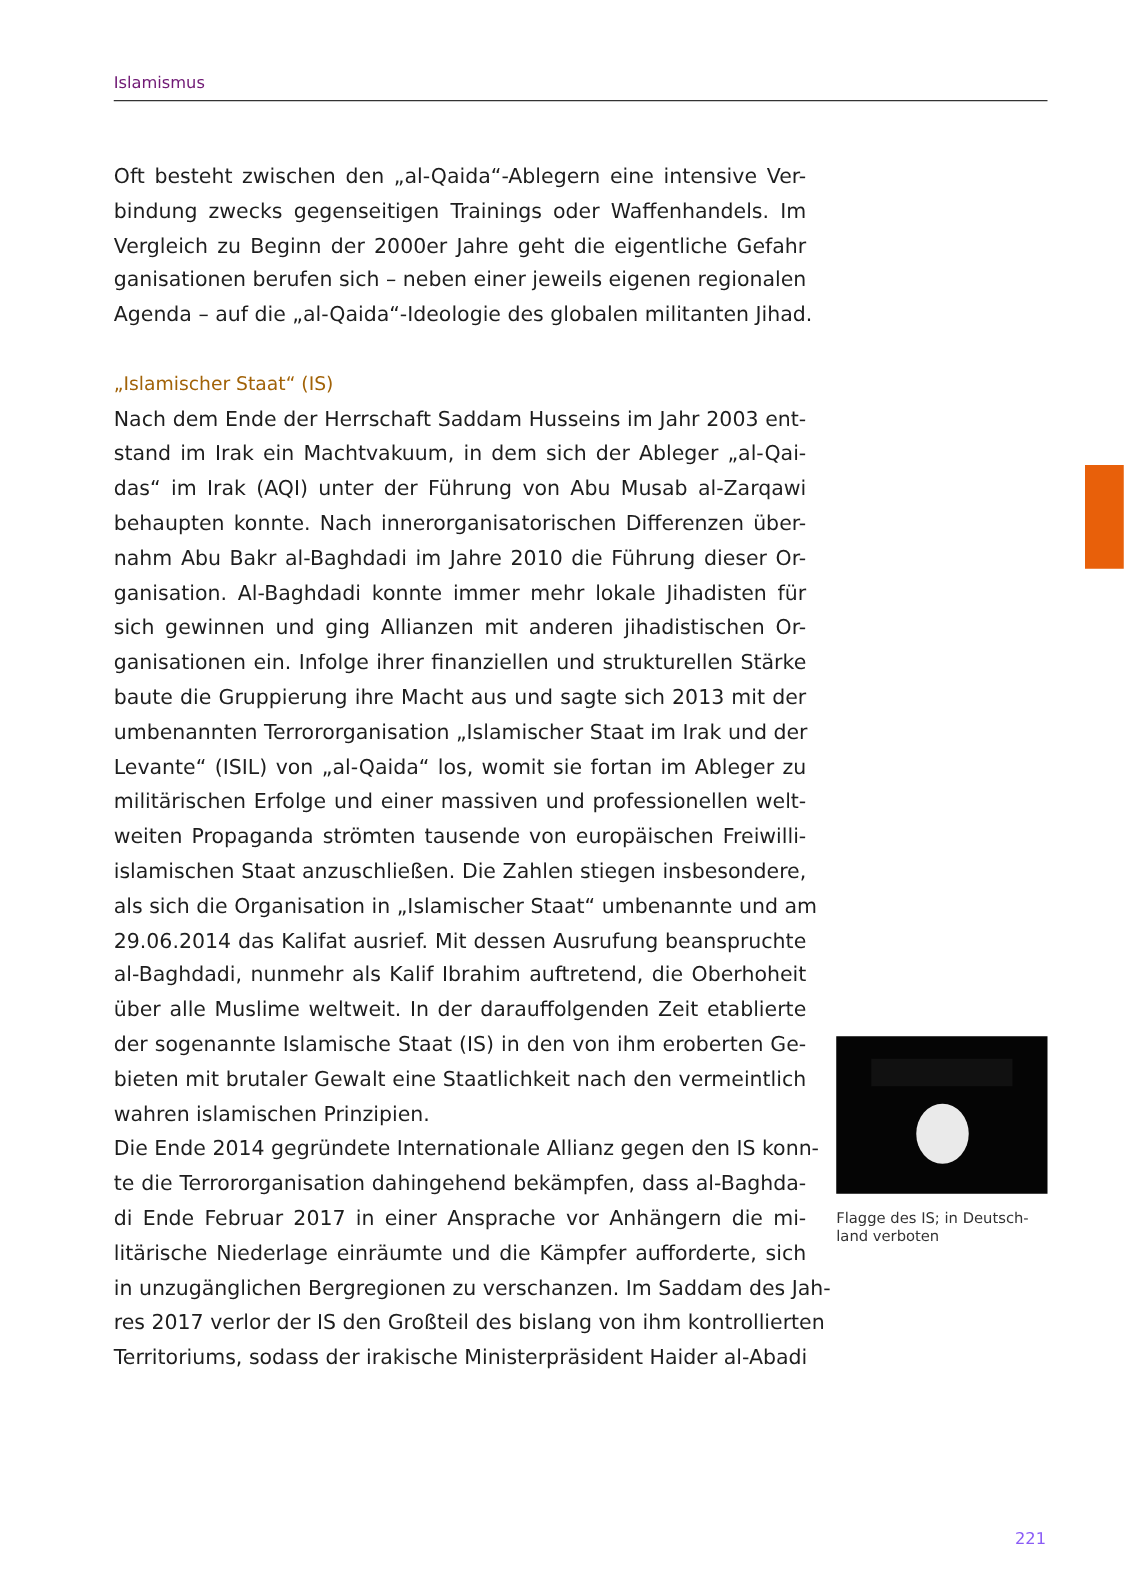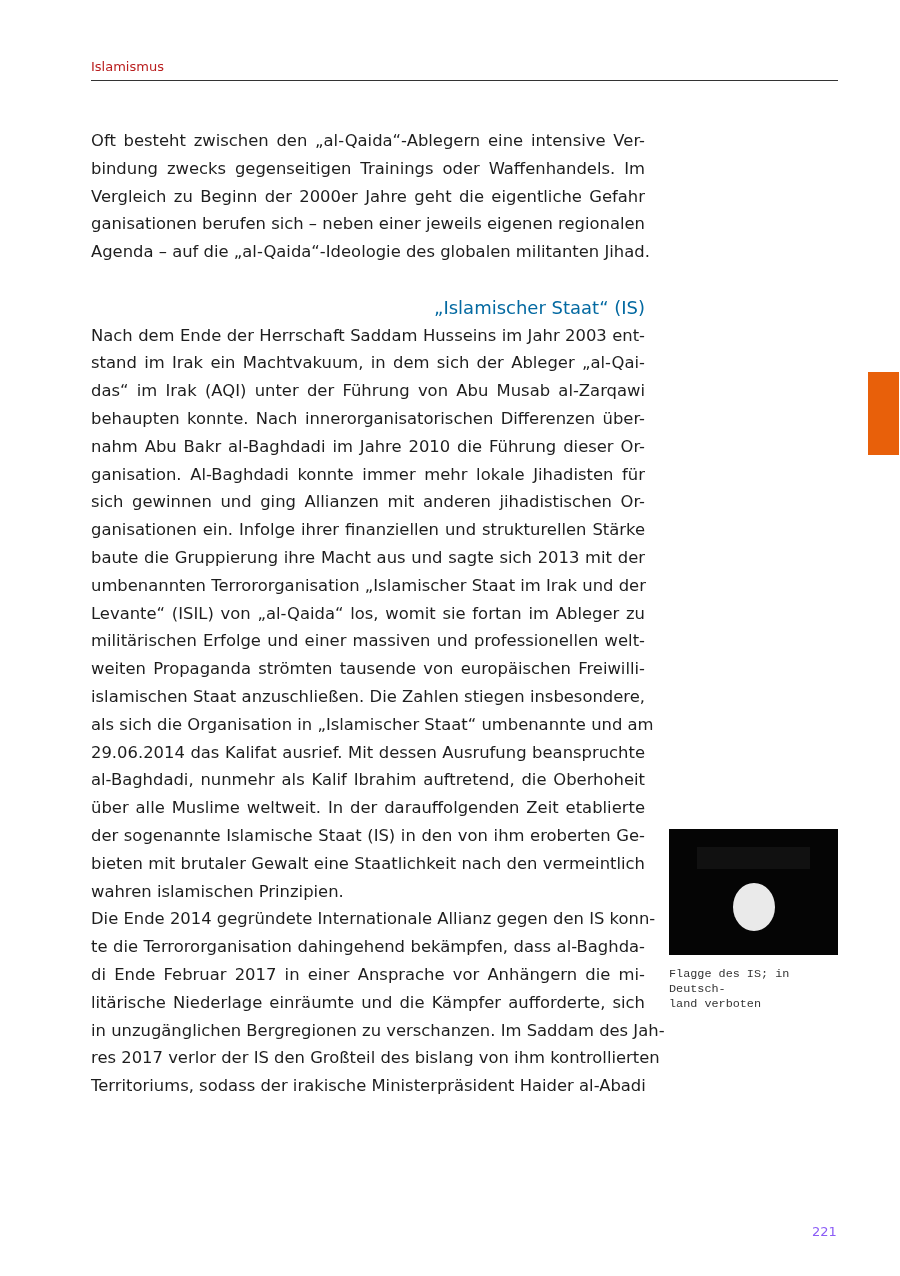--- a/index.html
+++ b/index.html
@@ -1,34 +1,34 @@
 <!DOCTYPE html>
 <html><head>
 <meta charset="utf-8">
 <style>
   html, body { margin: 0; padding: 0; background: #ffffff; }
   body { width: 900px; height: 1276px; position: relative; overflow: hidden;
          font-family: "DejaVu Sans", "Liberation Sans", sans-serif; color: #1e1e1e; }
-  .running-header { position: absolute; left: 91px; top: 59px; font-size: 13px; color: #b91c1c; }
+  .running-header { position: absolute; left: 91px; top: 59px; font-size: 13px; color: #701a75; }
   .header-rule { position: absolute; left: 91px; top: 80px; width: 747px; height: 1px; background: #333; }
   .body-text { position: absolute; left: 91px; top: 127px; width: 554px; font-size: 16.4px;
                line-height: 27.8px; color: #1e1e1e; }
   .body-text p { margin: 0; text-align: justify; text-align-last: left; }
   .line { display: block; text-align: justify; text-align-last: justify; white-space: nowrap; }
   .line.last { text-align-last: left; }
   .spacer { height: 27.8px; }
-  .section-heading { color: #0369a1; margin: 0; font-size: 18px; font-weight: normal; line-height: 27.8px; text-align: right; }
+  .section-heading { color: #a16207; margin: 0; font-size: 15px; font-weight: normal; line-height: 27.8px; }
   .side-tab { position: absolute; left: 868px; top: 372px; width: 31px; height: 83px; background: #e8600a; }
   .figure { position: absolute; left: 669px; top: 829px; width: 169px; }
   .flag-image { width: 169px; height: 126px; background: #050505; position: relative; }
   .flag-image .placeholder-band { position: absolute; left: 28px; top: 18px; width: 113px; height: 22px;
                                    background: #111; }
   .flag-image .placeholder-circle { position: absolute; left: 64px; top: 54px; width: 42px; height: 48px;
                                      border-radius: 50%; background: #eaeaea; }
-  .figure-caption { margin-top: 12px; font-size: 11.8px; line-height: 15px; color: #333; font-family: Liberation Mono, monospace; }
+  .figure-caption { margin-top: 12px; font-size: 11.8px; line-height: 15px; color: #333; }
   .page-number { position: absolute; left: 812px; top: 1224px; font-size: 13px; color: #8b5cf6; }
 </style>
 </head>
 <body>
 
 <div class="running-header">Islamismus</div>
 <div class="header-rule"></div>
 
 <div class="side-tab"></div>
 

